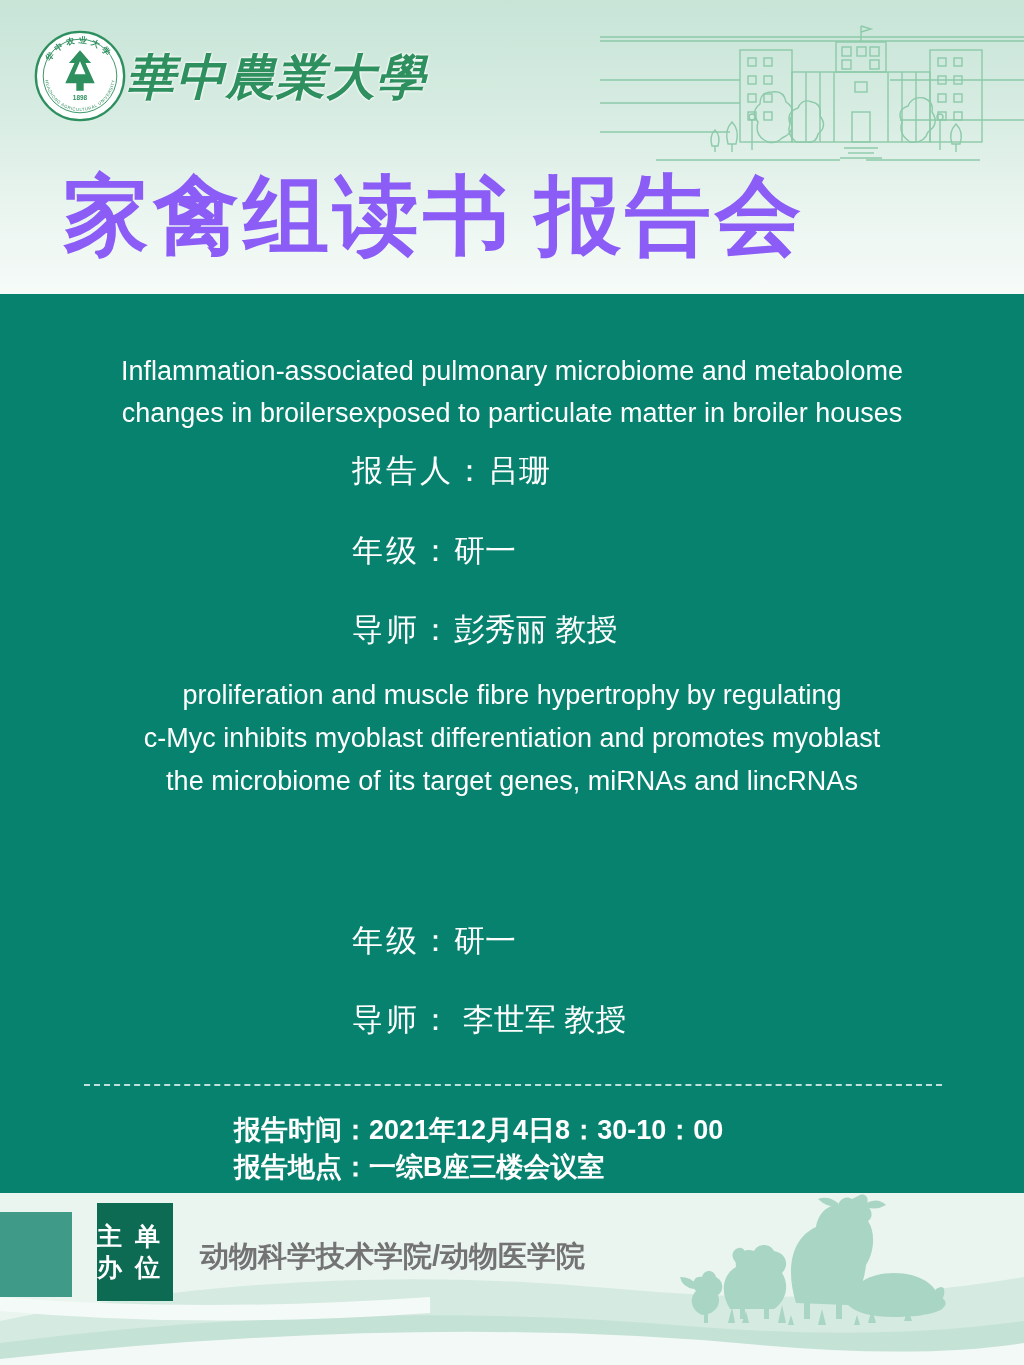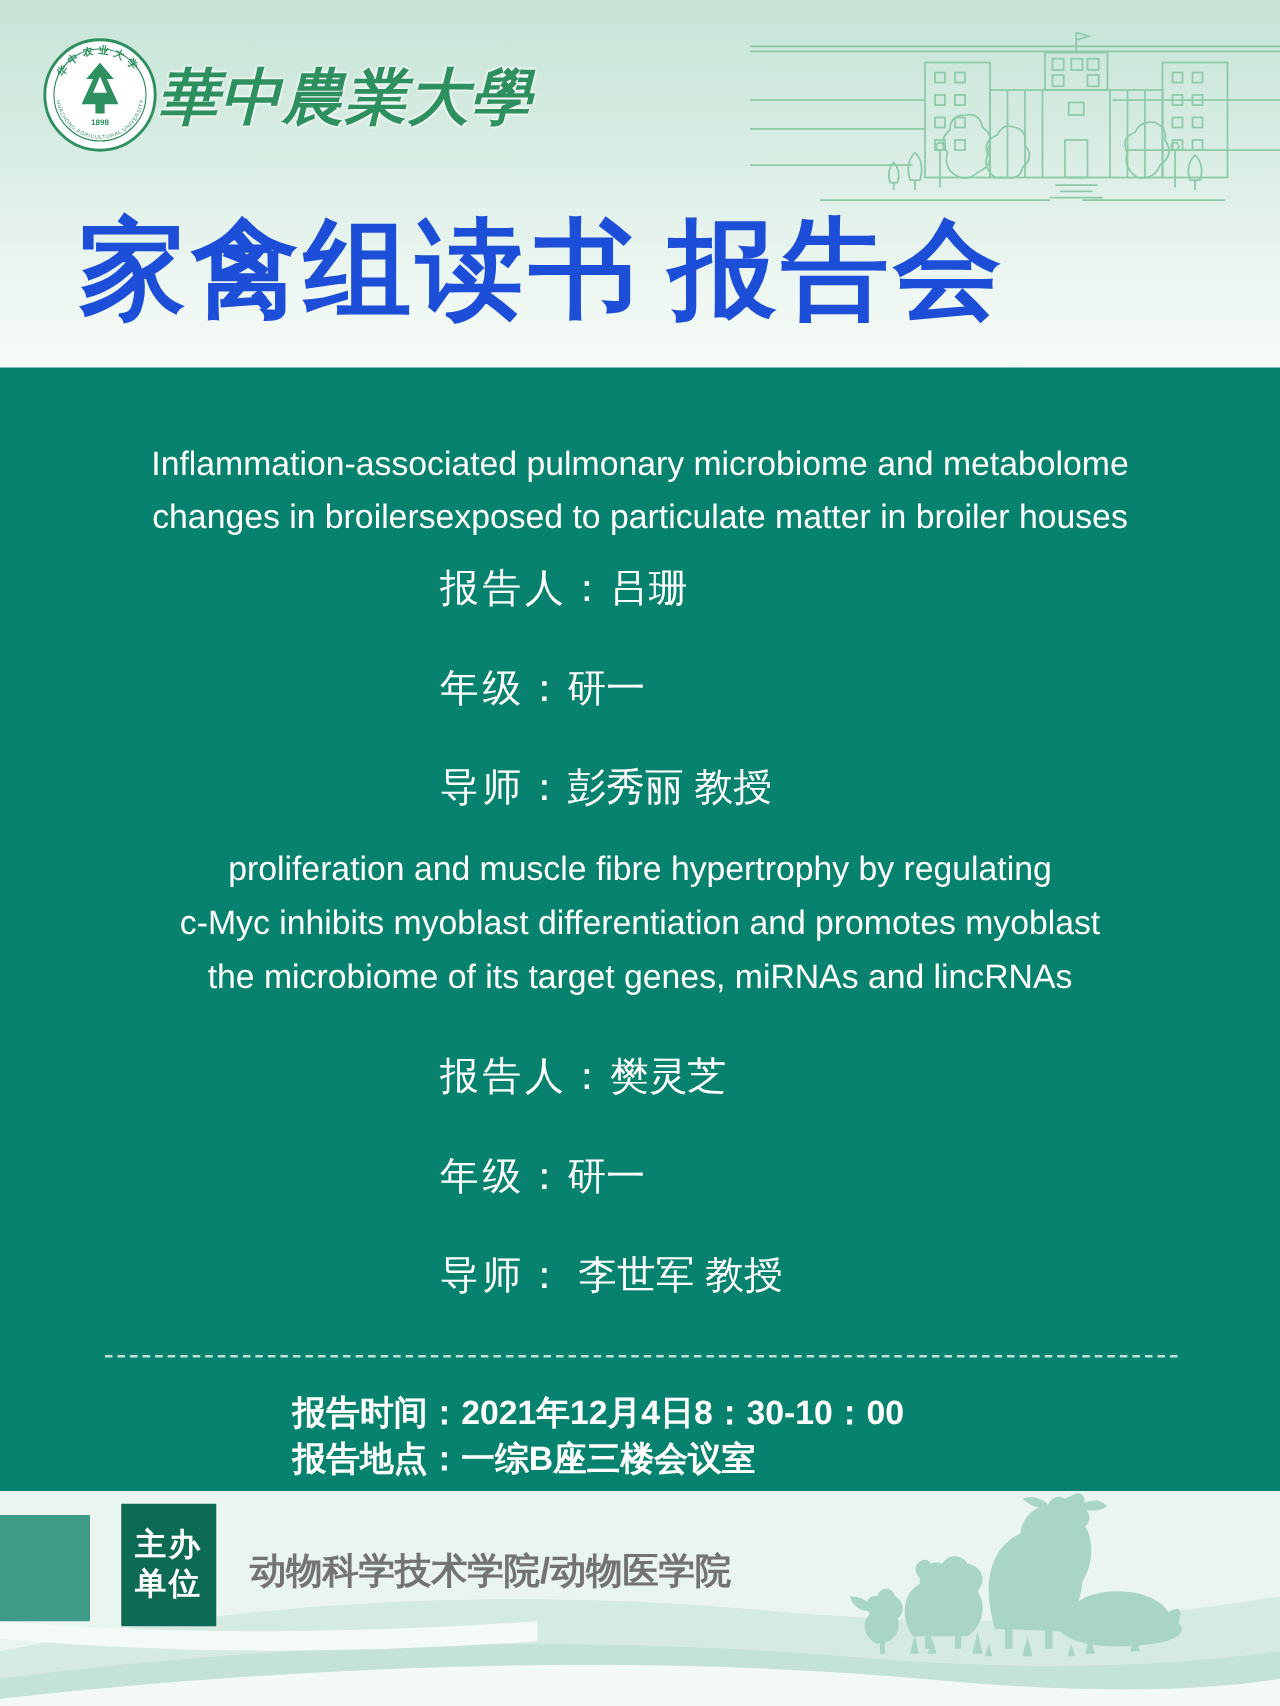--- a/index.html
+++ b/index.html
@@ -14,21 +14,21 @@
             font-weight:bold;color:#2e8f5f;letter-spacing:1px;white-space:nowrap;
             font-family:"DejaVu Serif","Liberation Serif",serif;font-style:italic;
             text-shadow:0 0 3px #ffffff,0 0 3px #ffffff;}
   .college{position:absolute;left:362px;top:42px;color:#2e8f5f;font-weight:bold;
            font-size:29px;line-height:34px;text-shadow:0 0 3px #ffffff,0 0 3px #ffffff;white-space:nowrap;}
   .college .l2{letter-spacing:0.55em;}
   .campus{position:absolute;left:600px;top:20px;}
 
   
   .main-title{position:absolute;left:0;top:158px;width:868px;text-align:center;
-              font-size:86px;font-weight:900;color:#1d4ed8;letter-spacing:4px;white-space:nowrap;}
+              font-size:86px;font-weight:900;color:#8b5cf6;letter-spacing:4px;white-space:nowrap;}
   .main-title .gap{margin-left:22px;}
 
   
   .panel{position:absolute;left:0;top:294px;width:1024px;height:899px;background:#07826f;color:#ffffff;padding-left:16px;}
   .paper-title{position:absolute;left:0;width:1024px;text-align:center;
                font-size:27px;line-height:42px;font-weight:normal;}
   .pt1{top:56px;}
   .pt2{top:380px;line-height:43px;}
   .field{position:absolute;left:352px;font-size:31px;white-space:nowrap;}
   .field .lbl{letter-spacing:3px;margin-top:44px;}
@@ -36,21 +36,21 @@
   .f4{top:546px;} .f5{top:626px;} .f6{top:705px;}
   .divider{position:absolute;left:84px;top:790px;width:858px;border-top:2px dashed rgba(255,255,255,0.75);}
   .sched{position:absolute;left:234px;font-size:27px;font-weight:bold;white-space:nowrap;}
   .s1{top:818px;} .s2{top:855px;}
 
   
   .footer{position:absolute;left:0;top:1193px;width:1024px;height:172px;background:#eaf5f0;}
   .swoosh{position:absolute;left:0;top:0;}
   .band-teal{position:absolute;left:0;top:19px;width:72px;height:85px;background:#3f9a87;}
   .host-box{position:absolute;left:97px;top:10px;width:76px;height:98px;background:#0d6a53;
-            color:#ffffff;display:flex;flex-direction:column;justify-content:center;align-items:center;
+            color:#ffffff;display:flex;flex-direction:row;justify-content:center;align-items:center;
             font-size:25px;font-weight:bold;line-height:31px;letter-spacing:2px;}
   .host-org{position:absolute;left:200px;top:44px;font-size:29px;font-weight:bold;color:#737373;white-space:nowrap;}
   .animals{position:absolute;left:668px;top:0px;}
 </style>
 </head>
 <body>
 
 <div class="poster">
 
   <div class="header">
@@ -170,23 +170,20 @@
     <div class="field f3">
       <span class="lbl">导师：</span><span>彭秀丽 教授</span>
     </div>
 
     <div class="paper-title pt2">
       <div>proliferation and muscle fibre hypertrophy by regulating</div>
       <div>c-Myc inhibits myoblast differentiation and promotes myoblast</div>
       <div>the microbiome of its target genes, miRNAs and lincRNAs</div>
     </div>
 
-    <div class="field f4">
-      <span class="lbl">报告人：</span><span>樊灵芝</span>
-    </div>
     <div class="field f5">
       <span class="lbl">年级：</span><span>研一</span>
     </div>
     <div class="field f6">
       <span class="lbl">导师：</span>&nbsp;<span>李世军 教授</span>
     </div>
 
     <div class="divider"></div>
 
     <div class="sched s1">

